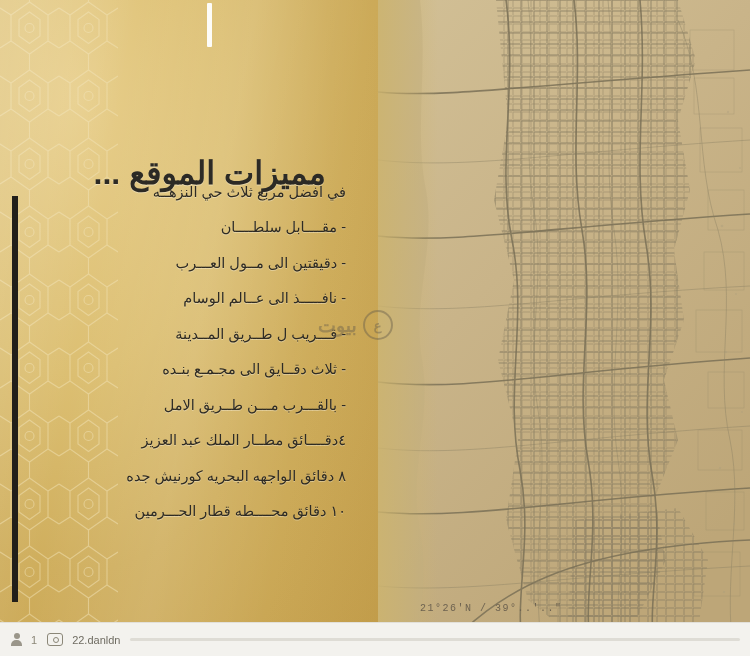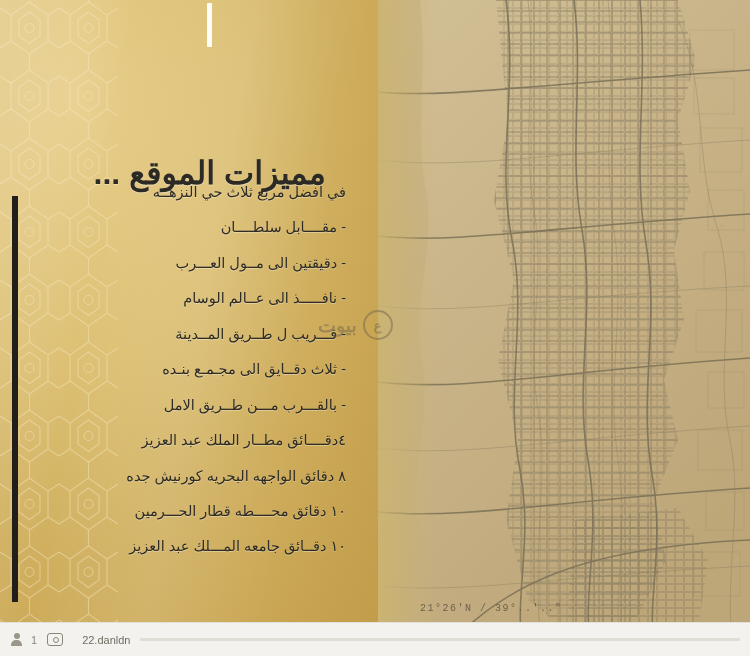--- a/index.html
+++ b/index.html
@@ -198,21 +198,21 @@
   .bb-icon.person::after {
     content: "";
     position: absolute; left: 1px; top: 7px;
     width: 11px; height: 6px;
     border-radius: 5px 5px 0 0;
     background: #9a968a;
   }
   .handle-chip {
     display: flex;
     align-items: center;
-    gap: 19px;
+    gap: 9px;
     color: #6f6c62;
     font-size: 11px;
     text-align: center;
   }
   .handle-chip .cam {
     width: 14px; height: 11px;
     border: 1.4px solid #8b8778;
     border-radius: 3px;
     position: relative;
   }
@@ -273,21 +273,20 @@
       <div class="feature">في افضل مربع ثلاث حي النزهــه</div>
       <div class="feature">- مقــــابل سلطــــان</div>
       <div class="feature">- دقيقتين الى مــول العـــرب</div>
       <div class="feature">- نافـــــذ الى عــالم الوسام</div>
       <div class="feature">- قـــريب ل طــريق المــدينة</div>
       <div class="feature">- ثلاث دقــايق الى مجـمـع بنـده</div>
       <div class="feature">- بالقـــرب مـــن طــريق الامل</div>
       <div class="feature">٤دقــــائق مطــار الملك عبد العزيز</div>
       <div class="feature">٨ دقائق الواجهه البحريه كورنيش جده</div>
       <div class="feature">١٠ دقائق محــــطه قطار الحـــرمين</div>
-      <div class="feature">١٠ دقــائق جامعه المـــلك عبد العزيز</div>
     </div>
   </div>
 
   <div class="map-wrap">
     <svg width="372" height="656" viewBox="0 0 372 656" xmlns="http://www.w3.org/2000/svg">
       <defs>
         <linearGradient id="mapbg" x1="0" y1="0" x2="0.6" y2="1">
           <stop offset="0%" stop-color="#d2c096"></stop>
           <stop offset="45%" stop-color="#c9b489"></stop>
           <stop offset="100%" stop-color="#bda678"></stop>

